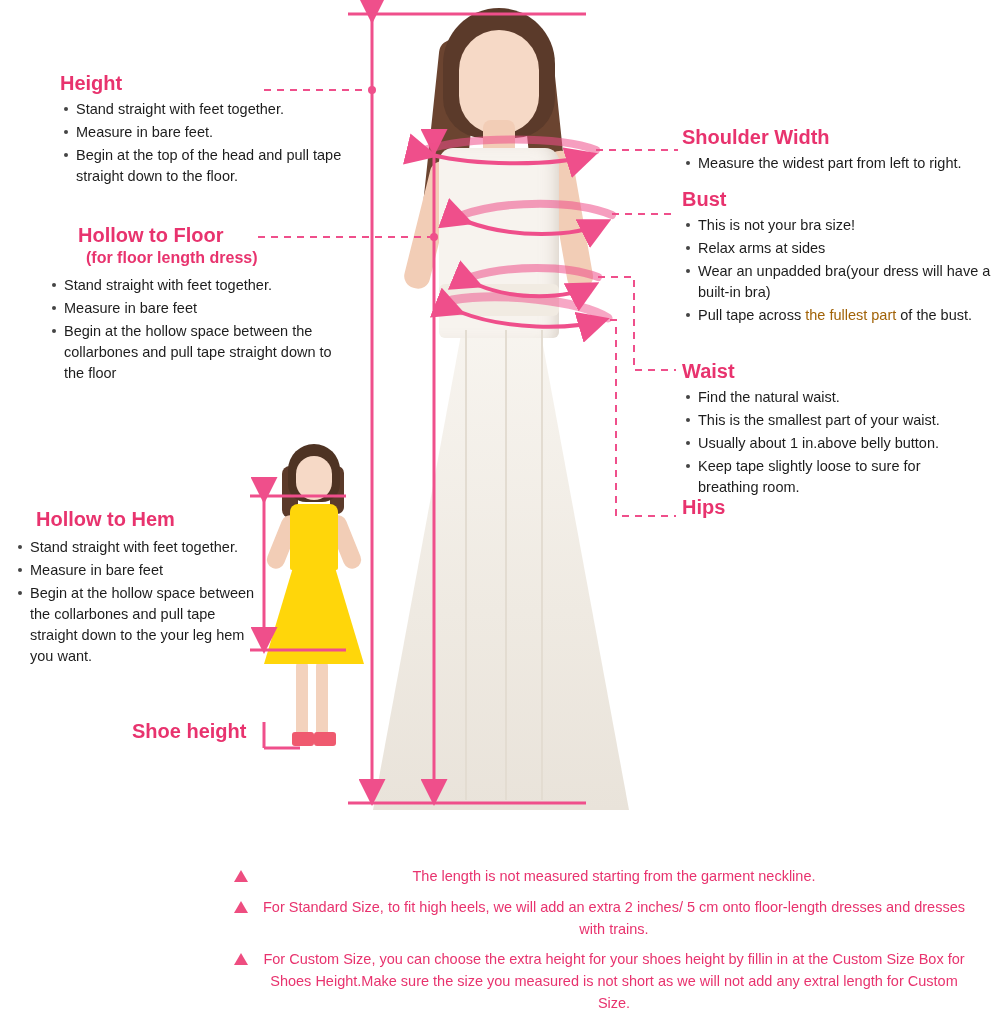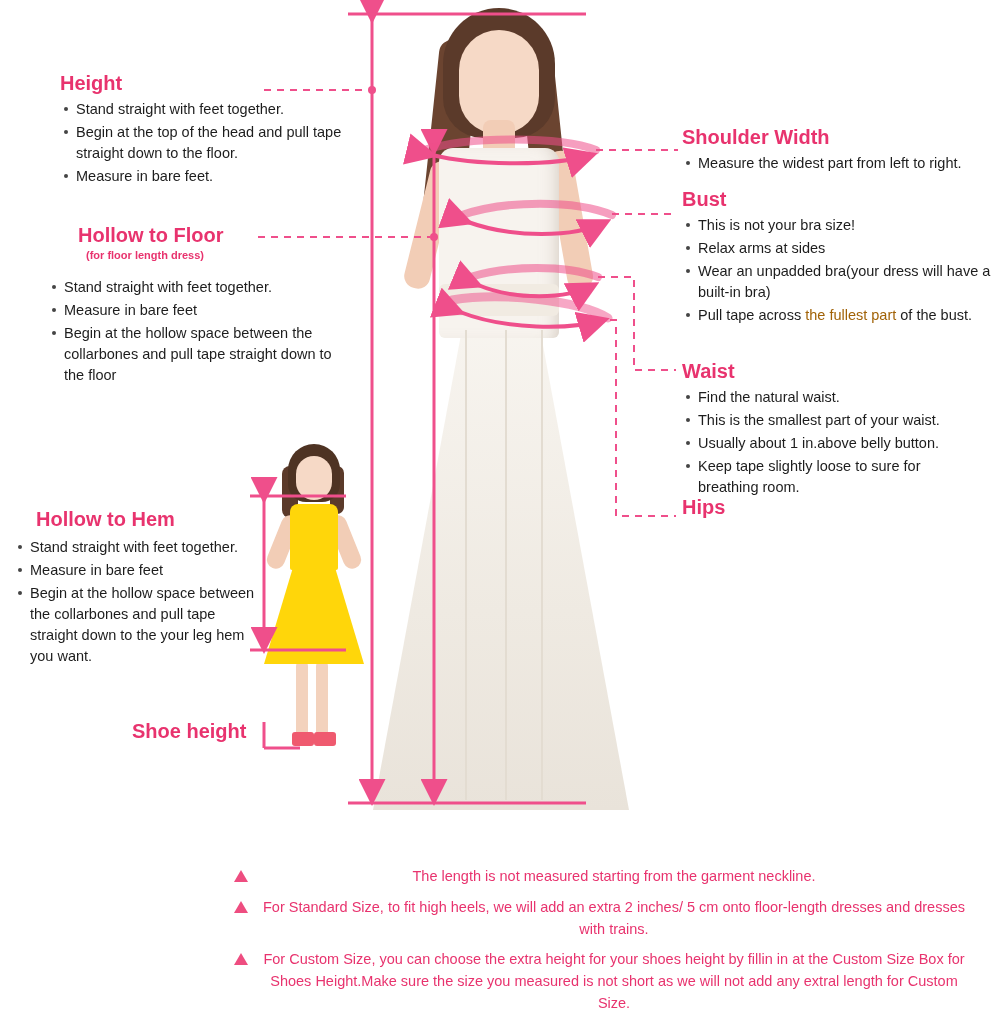--- a/index.html
+++ b/index.html
@@ -80,21 +80,21 @@
   #short .legR{position:absolute;left:58px;top:220px;width:12px;height:80px;background:#f3d2bd;border-radius:6px;}
   #short .shoeL{position:absolute;left:34px;top:292px;width:22px;height:14px;background:#ef5a6f;border-radius:3px;}
   #short .shoeR{position:absolute;left:56px;top:292px;width:22px;height:14px;background:#ef5a6f;border-radius:3px;}
 
   
   .block{position:absolute;}
   .heading{
     color:#e8336e;font-weight:bold;font-size:20px;margin:0 0 4px 0;white-space:nowrap;
   }
   .subheading{
-    color:#e8336e;font-weight:bold;font-size:11px;margin:-2px 0 16px 0;white-space:nowrap;
+    color:#e8336e;font-weight:bold;font-size:16px;margin:-2px 0 8px 0;white-space:nowrap;
   }
   ul.notes{list-style:none;margin:0;padding:0;}
   ul.notes li{
     position:relative;padding-left:16px;font-size:14.5px;line-height:1.45;color:#1d1d1d;margin-bottom:2px;
   }
   ul.notes li:before{
     content:"";position:absolute;left:4px;top:8px;width:4px;height:4px;border-radius:50%;background:#444;
   }
   .hl{color:#a16207;}
 
@@ -187,22 +187,22 @@
     <line x1="250" y1="650" x2="346" y2="650" stroke="#ef4f8b" stroke-width="3"></line>
 
     <line x1="264" y1="722" x2="264" y2="748" stroke="#ef4f8b" stroke-width="3"></line>
     <line x1="264" y1="748" x2="300" y2="748" stroke="#ef4f8b" stroke-width="3"></line>
   </svg>
 
   <div class="block" id="b-height" style="left:60px;top:72px;width:300px;">
     <div class="heading">Height</div>
     <ul class="notes">
       <li>Stand straight with feet together.</li>
+      <li>Measure in bare feet.</li>
       <li>Begin at the top of the head and pull tape straight down to the floor.</li>
-      <li>Measure in bare feet.</li>
     </ul>
   </div>
 
   <div class="block" id="b-htf" style="left:48px;top:224px;width:306px;">
     <div class="heading" style="margin-left:30px;">Hollow to Floor</div>
     <div class="subheading" style="margin-left:38px;">(for floor length dress)</div>
     <ul class="notes" style="margin-top:4px;">
       <li>Stand straight with feet together.</li>
       <li>Measure in bare feet</li>
       <li>Begin at the hollow space between the collarbones and pull tape straight down to the floor</li>

